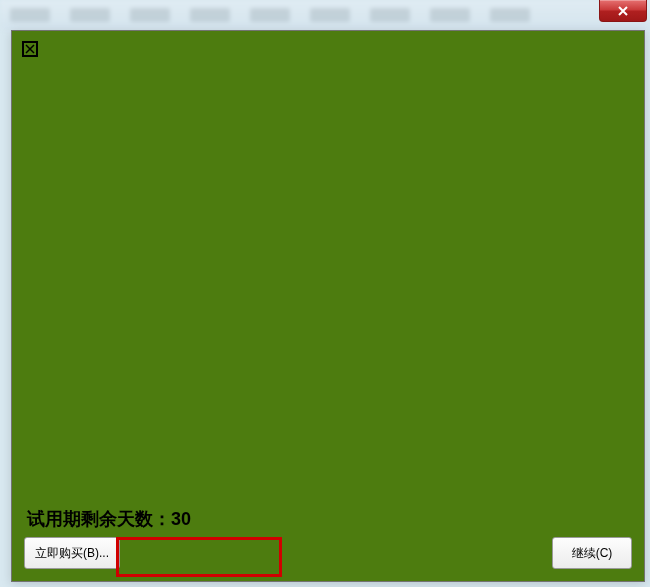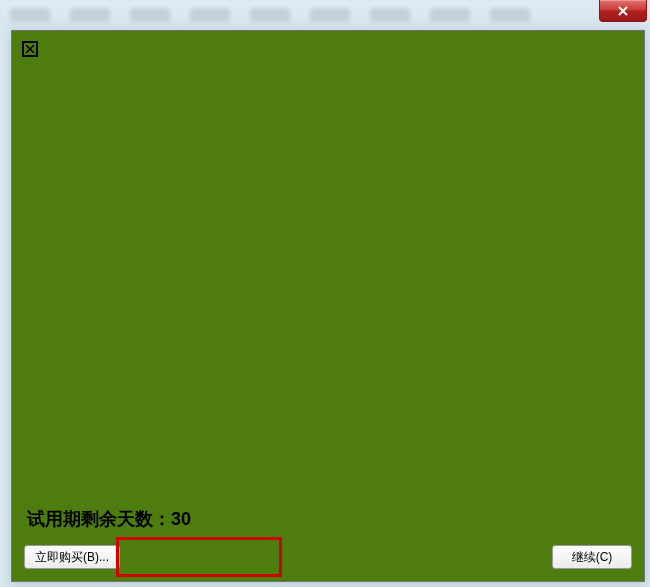--- a/index.html
+++ b/index.html
@@ -102,21 +102,21 @@
     .button-bar {
       position: absolute;
       bottom: 12px;
       left: 12px;
       right: 12px;
       display: flex;
       align-items: center;
       gap: 10px;
     }
     .dialog-button {
-      height: 24px;
+      height: 32px;
       padding: 0 10px;
       font-size: 12px;
       font-family: SimSun, "Microsoft YaHei", sans-serif;
       background: linear-gradient(to bottom, #fdfdfd, #ececec);
       border: 1px solid #9a9a9a;
       border-radius: 3px;
       cursor: pointer;
       color: #000;
       white-space: nowrap;
     }

